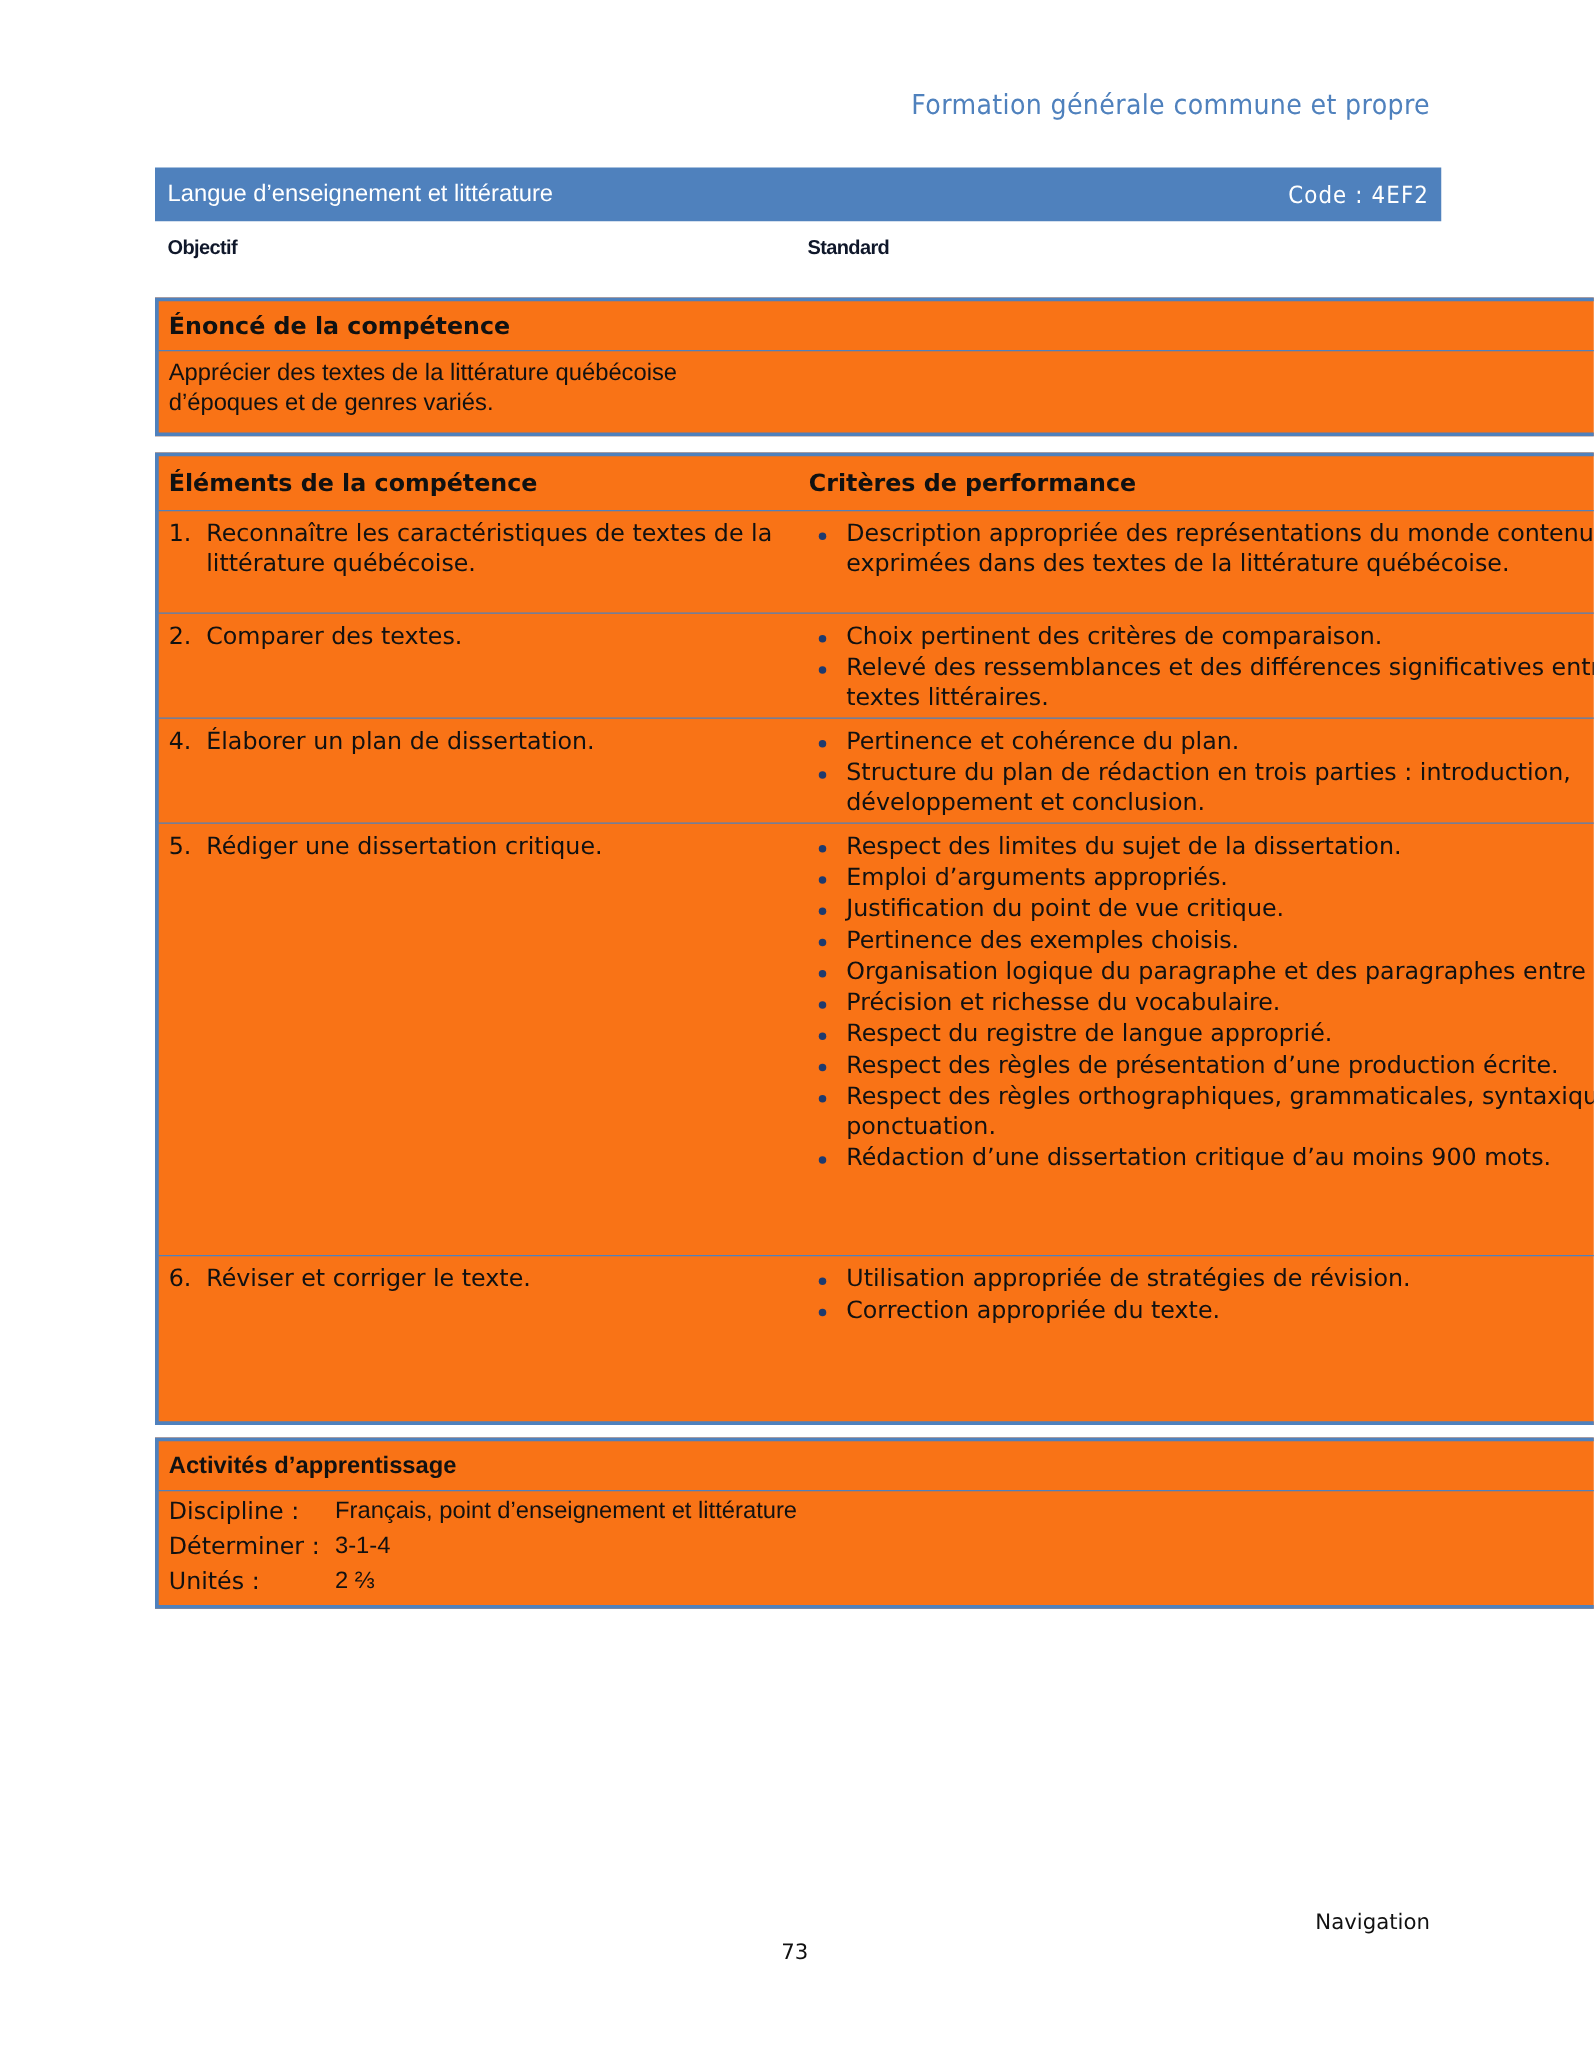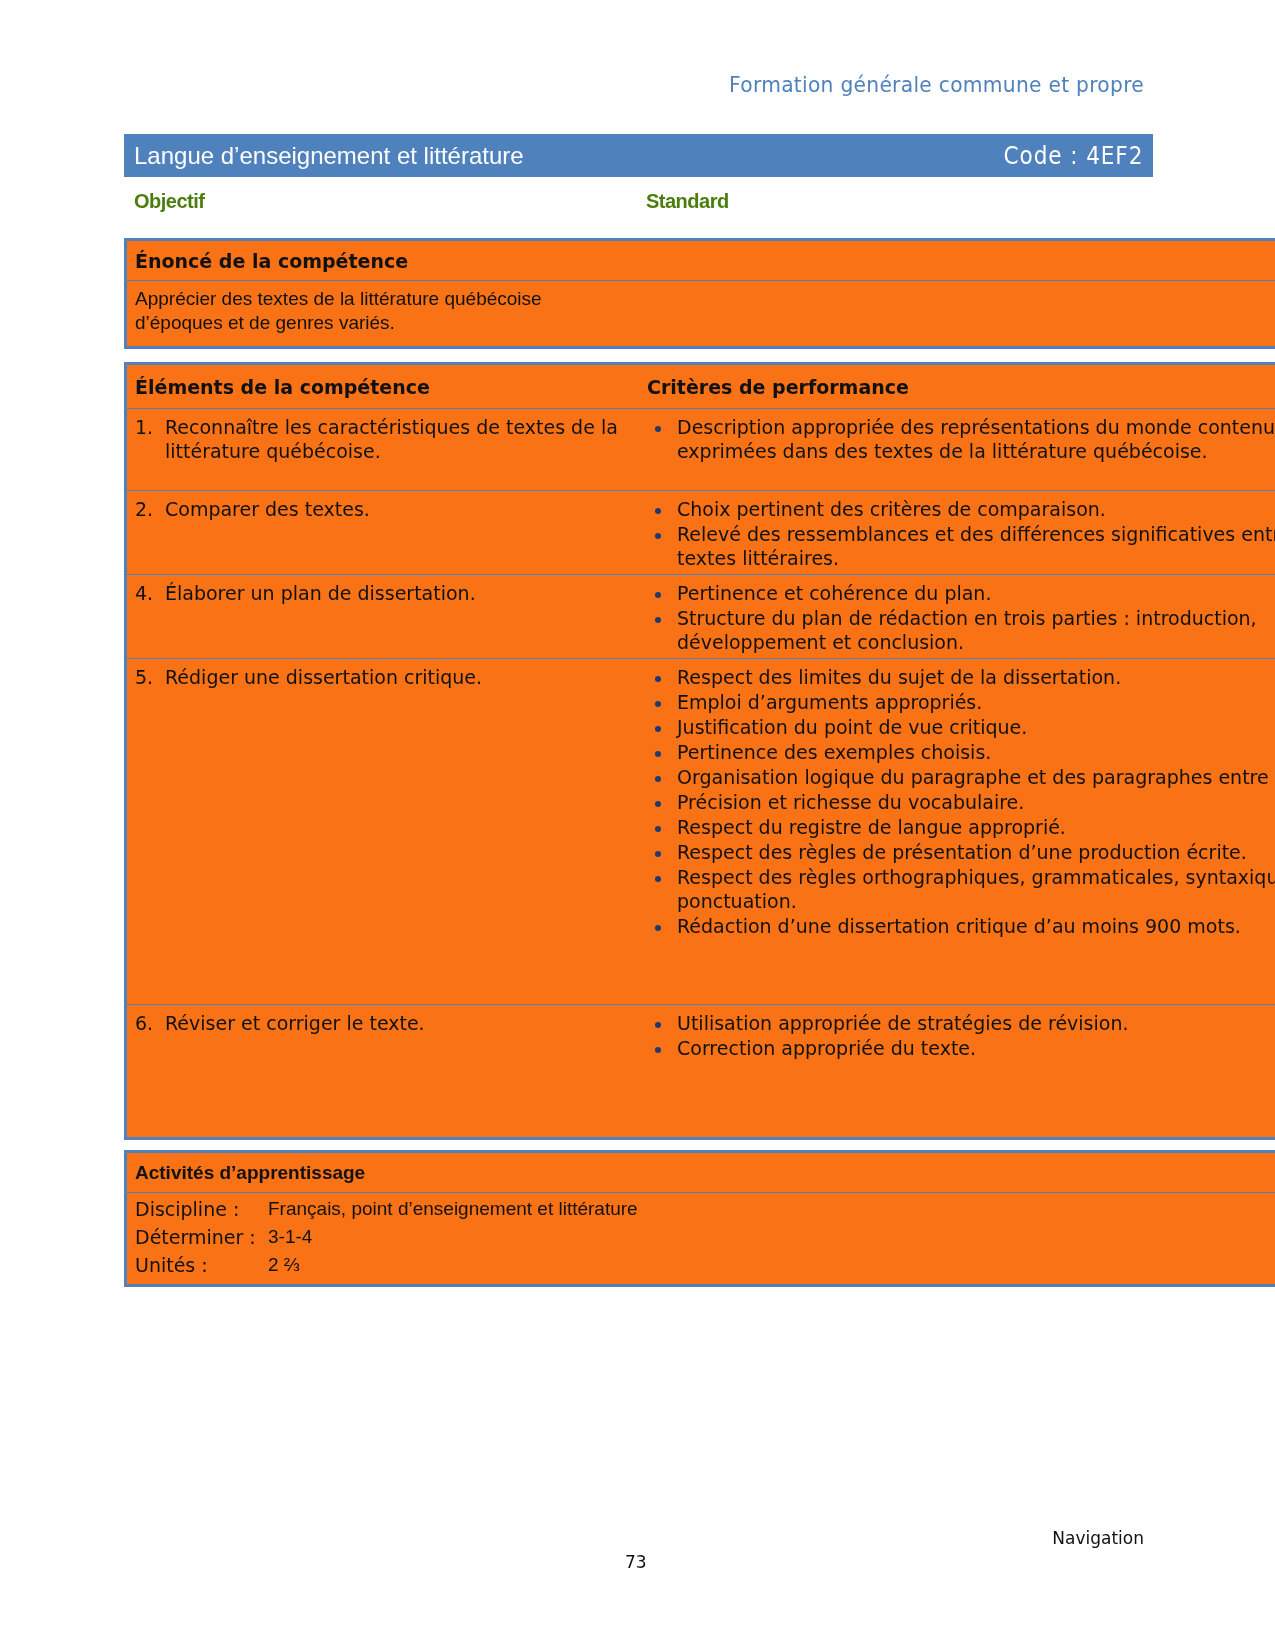--- a/index.html
+++ b/index.html
@@ -1,20 +1,20 @@
 <!DOCTYPE html>
 <html><head>
 <meta charset="utf-8">
 <style>
   html, body { margin: 0; padding: 0; background: #ffffff; }
   body { width: 1275px; height: 1650px; position: relative; font-family: "Liberation Sans", "DejaVu Sans", sans-serif; color: #111; }
   .header-title { position: absolute; top: 72px; right: 131px; font-size: 22px; color: #4f81bd; letter-spacing: 0.3px; font-family: "DejaVu Sans", sans-serif; font-weight: normal; transform: scaleX(0.92); transform-origin: right center; }
-  .bar { position: absolute; top: 134px; left: 124px; width: 1029px; height: 43px; background: #4f81bd; color: #fff; display: flex; align-items: center; justify-content: space-between; box-sizing: border-box; padding: 0 10px; font-size: 24px; }
+  .bar { position: absolute; top: 134px; left: 124px; width: 1029px; height: 43px; background: #4f81bd; color: #fff; display: flex; align-items: center; justify-content: space-between; box-sizing: border-box; padding: 0 10px; font-size: 19px; }
   .bar .code { font-family: "DejaVu Sans", sans-serif; letter-spacing: 1px; transform: scaleX(0.9); transform-origin: right center; }
-  .subhead { position: absolute; top: 190px; font-size: 20px; font-weight: bold; color: #4d7c0f; letter-spacing: -0.5px; }
+  .subhead { position: absolute; top: 190px; font-size: 16px; font-weight: bold; color: #0f172a; letter-spacing: -0.5px; }
   .subhead.left { left: 134px; }
   .subhead.right { left: 646px; }
   .box { position: absolute; left: 124px; width: 1245px; border: 3px solid #4f81bd; box-sizing: border-box; background: #f97316; }
   .box .hdr { font-weight: bold; font-size: 19px; padding: 9px 8px 8px 8px; border-bottom: 1.5px solid #4f81bd; font-family: "DejaVu Sans", sans-serif; }
   .box .hdr.arial { font-family: "Liberation Sans", sans-serif; }
   .box .content { font-size: 19px; padding: 6px 8px 6px 8px; line-height: 24px; }
   .enonce { top: 238px; height: 111px; }
   .elements { top: 362px; height: 778px; }
   .row { display: flex; border-bottom: 1.5px solid #4f81bd; box-sizing: border-box; }
   .row:last-child { border-bottom: none; }

